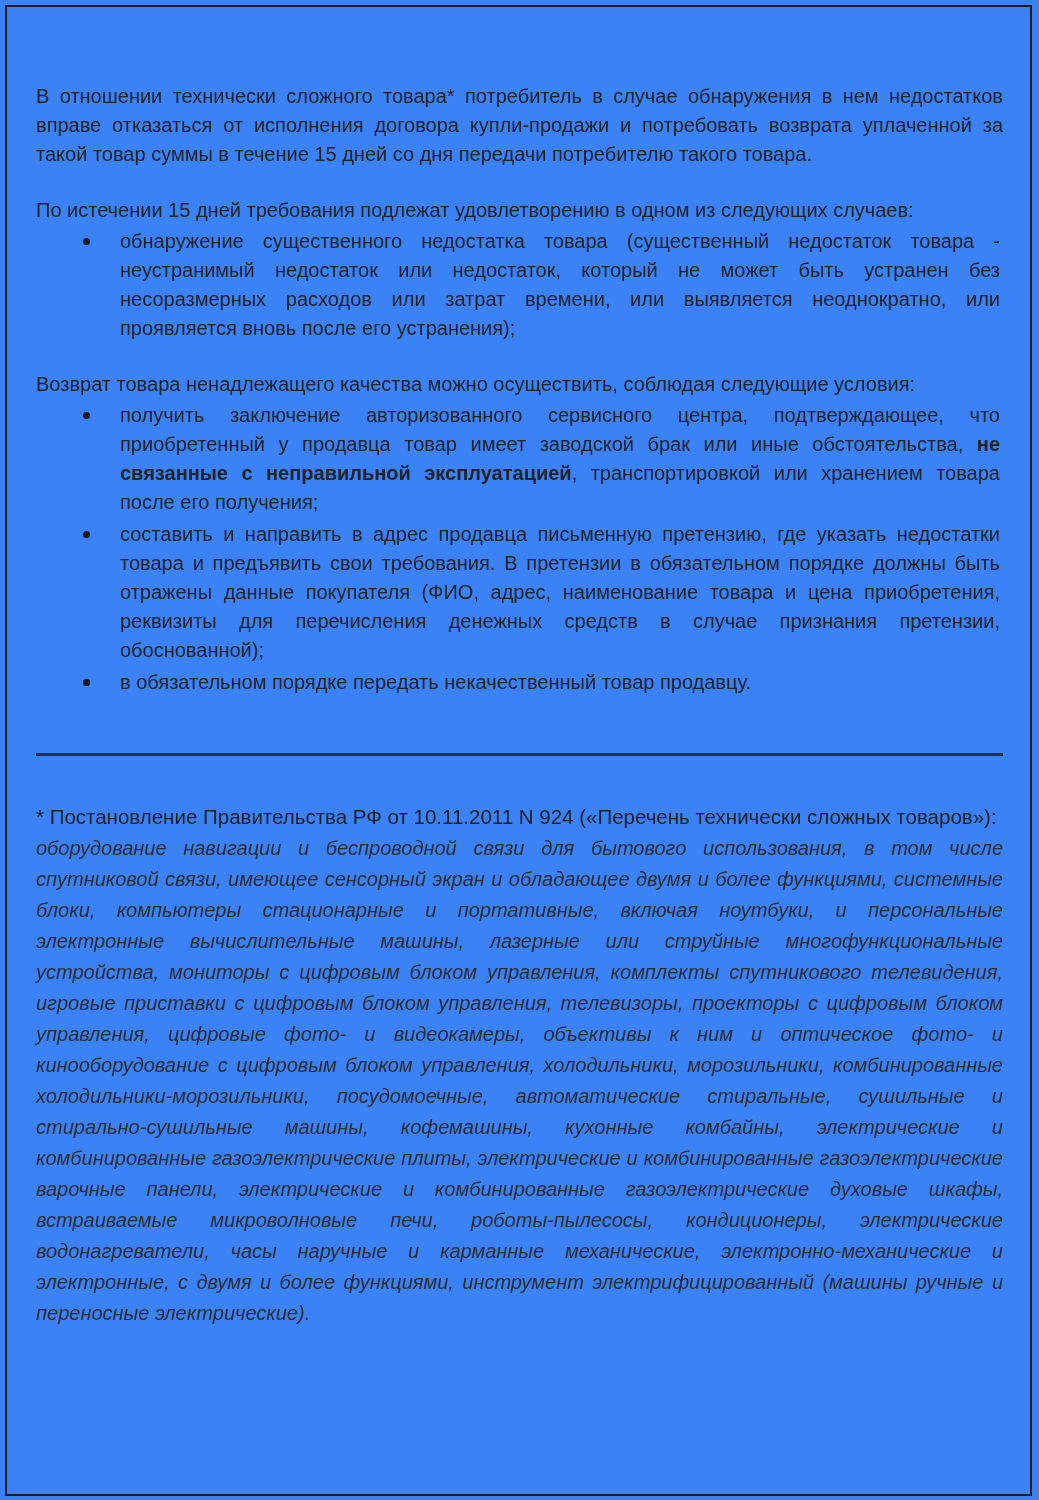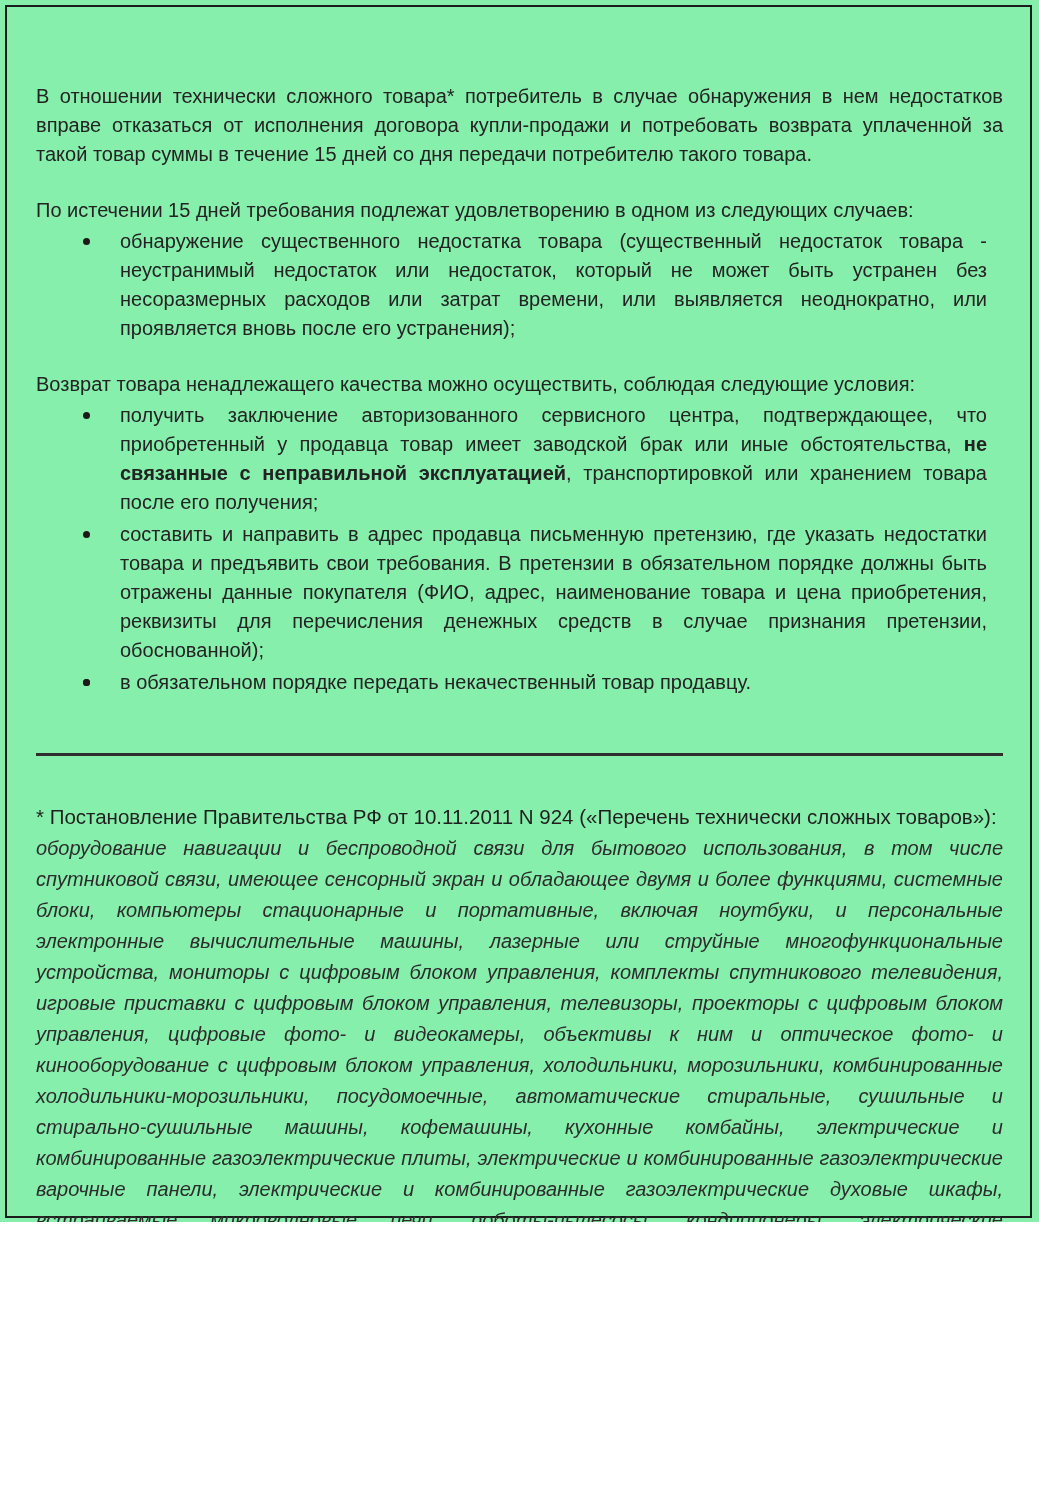--- a/index.html
+++ b/index.html
@@ -3,22 +3,22 @@
 <meta charset="utf-8">
 <style>
   html, body {
     margin: 0;
     padding: 0;
     background: #ffffff;
   }
   .page {
     position: relative;
     width: 1039px;
-    height: 1222px;
-    background: #86efac;
+    height: 1500px;
+    background: #3b82f6;
     font-family: "Liberation Sans", "DejaVu Sans", sans-serif;
     color: #232323;
     overflow: hidden;
   }
   .frame {
     position: absolute;
     left: 5px;
     top: 5px;
     right: 7px;
     bottom: 4px;
@@ -35,21 +35,21 @@
     margin: 0;
     font-size: 20px;
     line-height: 29px;
     text-align: justify;
   }
   .para.spaced {
     margin-bottom: 27px;
   }
   ul.doc-list {
     list-style: none;
-    margin: 2px 16px 0 0;
+    margin: 2px 3px 0 0;
     padding: 0 0 0 84px;
     font-size: 20px;
     line-height: 29px;
     text-align: justify;
   }
   ul.doc-list.gap-after {
     margin-bottom: 27px;
   }
   ul.doc-list li {
     position: relative;

